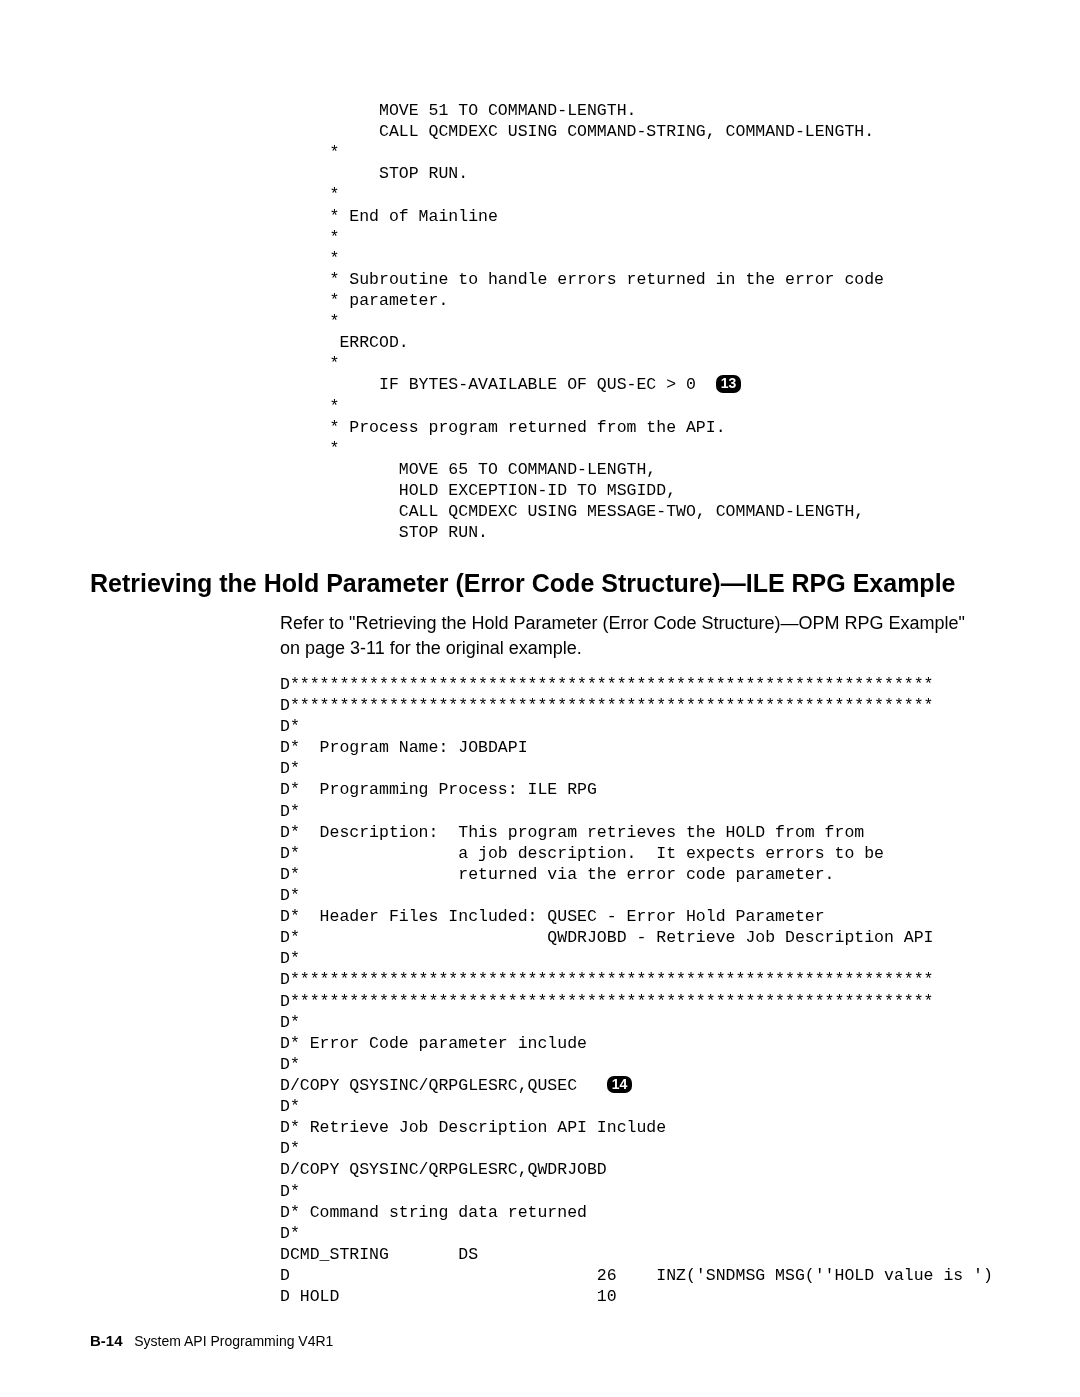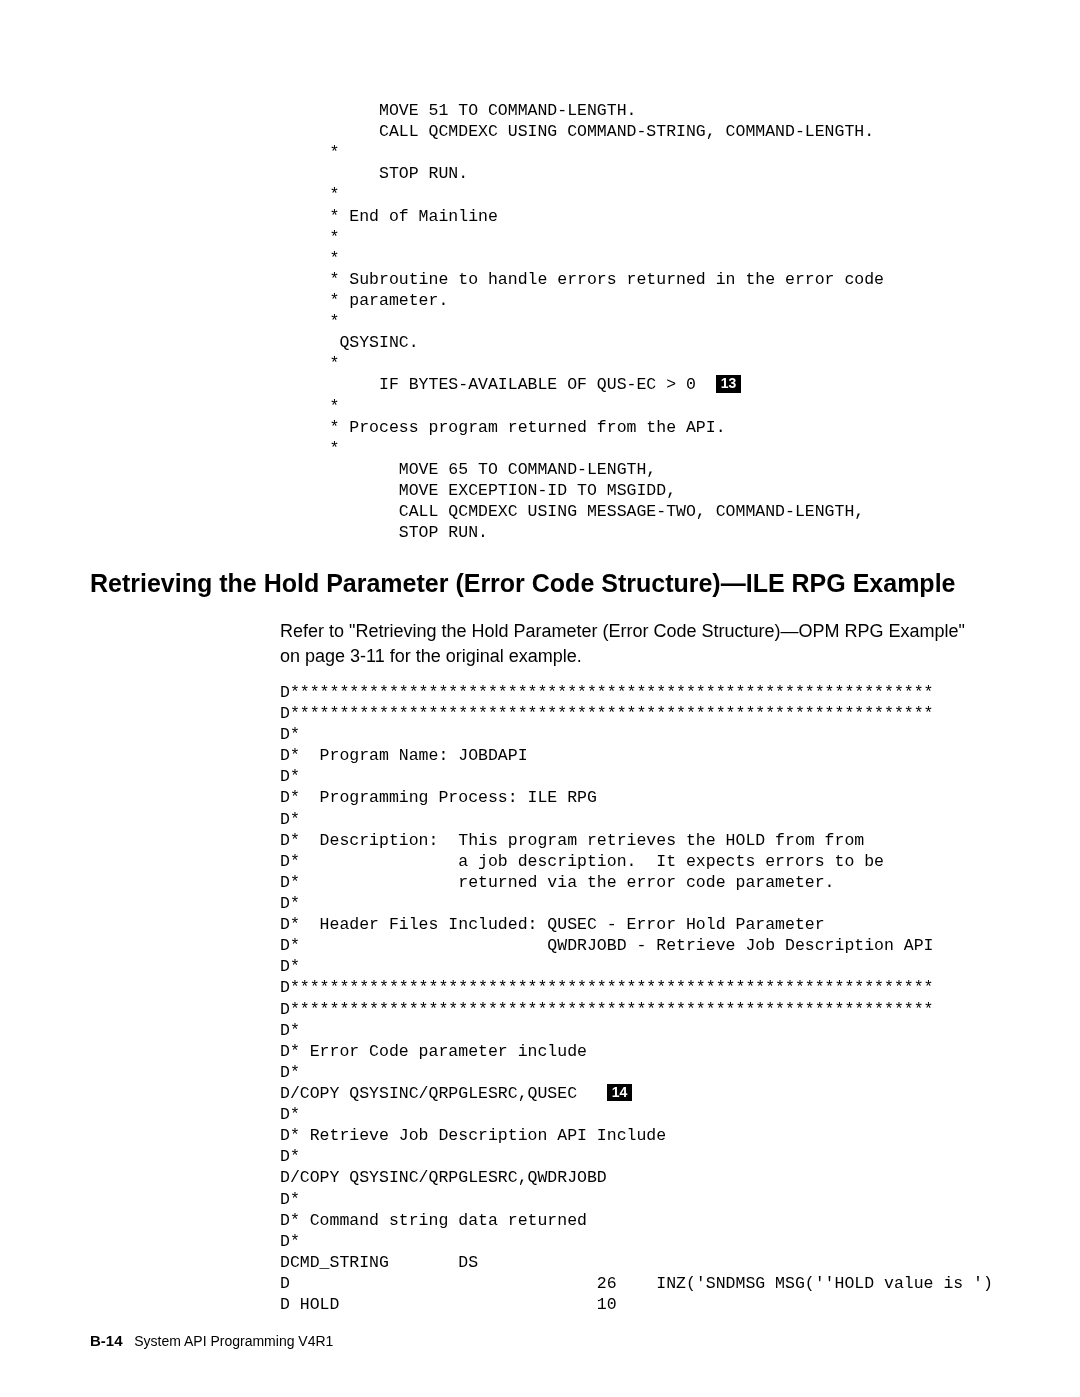--- a/index.html
+++ b/index.html
@@ -14,41 +14,42 @@
       font-family: Arial, Helvetica, sans-serif;
       padding: 100px 90px 40px 90px;
       position: relative;
     }
     .heading {
       font-family: Arial, Helvetica, sans-serif;
       font-weight: bold;
       font-size: 25px;
       line-height: 1.28;
       margin-top: 24px;
-      margin-bottom: 20px;
+      margin-bottom: 12px;
       color: #000;
     }
     .body-text {
       font-family: Arial, Helvetica, sans-serif;
       font-size: 18px;
       line-height: 1.35;
       margin-left: 190px;
       margin-bottom: 14px;
       color: #000;
     }
     .callout {
       display: inline-block;
       background: #000;
       color: #fff;
       font-family: Arial, Helvetica, sans-serif;
       font-weight: bold;
       font-size: 14px;
       padding: 1px 5px;
       vertical-align: 1px;
       line-height: 1.1;
+      border-radius: 7px;
     }
     .footer {
       position: absolute;
       bottom: 48px;
       left: 90px;
       font-family: Arial, Helvetica, sans-serif;
       font-size: 14px;
       color: #000;
     }
     .footer-page {
@@ -74,28 +75,28 @@
 <span>          CALL QCMDEXC USING COMMAND-STRING, COMMAND-LENGTH.</span>
 <span>     *</span>
 <span>          STOP RUN.</span>
 <span>     *</span>
 <span>     * End of Mainline</span>
 <span>     *</span>
 <span>     *</span>
 <span>     * Subroutine to handle errors returned in the error code</span>
 <span>     * parameter.</span>
 <span>     *</span>
-<span>      QSYSINC.</span>
+<span>      ERRCOD.</span>
 <span>     *</span>
 <span>          IF BYTES-AVAILABLE OF QUS-EC &gt; 0  </span><span class="callout">13</span>
 <span>     *</span>
 <span>     * Process program returned from the API.</span>
 <span>     *</span>
 <span>            MOVE 65 TO COMMAND-LENGTH,</span>
-<span>            MOVE EXCEPTION-ID TO MSGIDD,</span>
+<span>            HOLD EXCEPTION-ID TO MSGIDD,</span>
 <span>            CALL QCMDEXC USING MESSAGE-TWO, COMMAND-LENGTH,</span>
 <span>            STOP RUN.</span></div>
 </div>
 
 <h2 class="heading">Retrieving the Hold Parameter (Error Code Structure)—ILE RPG Example</h2>
 
 <p class="body-text">Refer to "Retrieving the Hold Parameter (Error Code Structure)—OPM RPG Example" on page 3-11 for the original example.</p>
 
 <div class="code-wrapper">
 <div class="mono"><span>D*****************************************************************</span>

